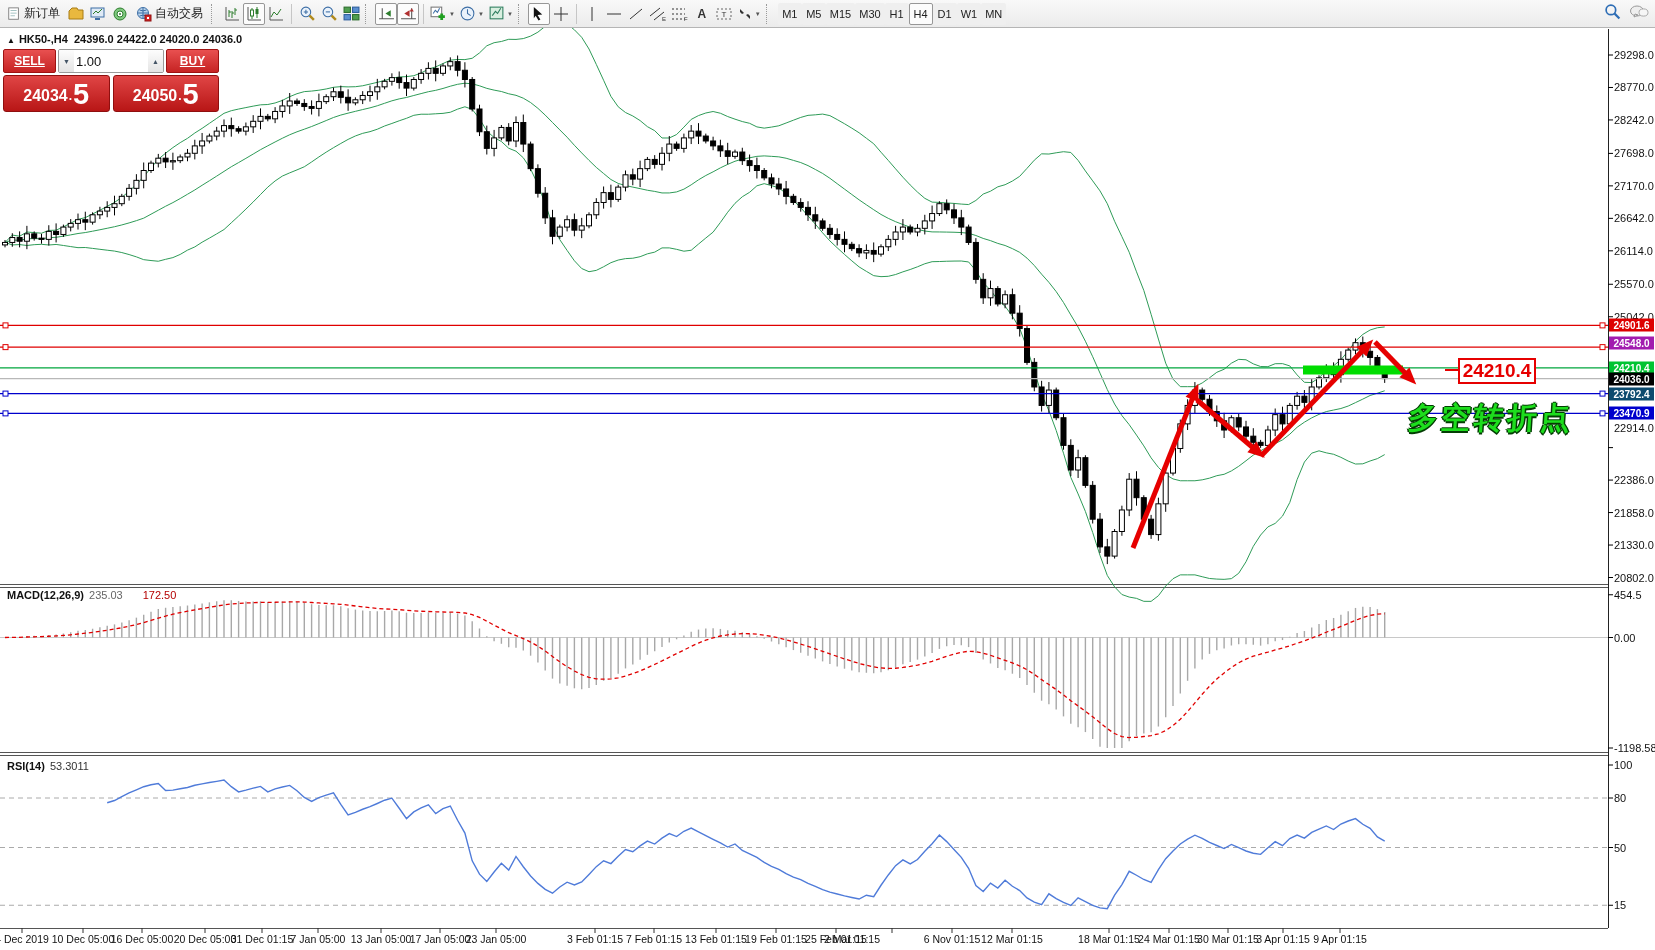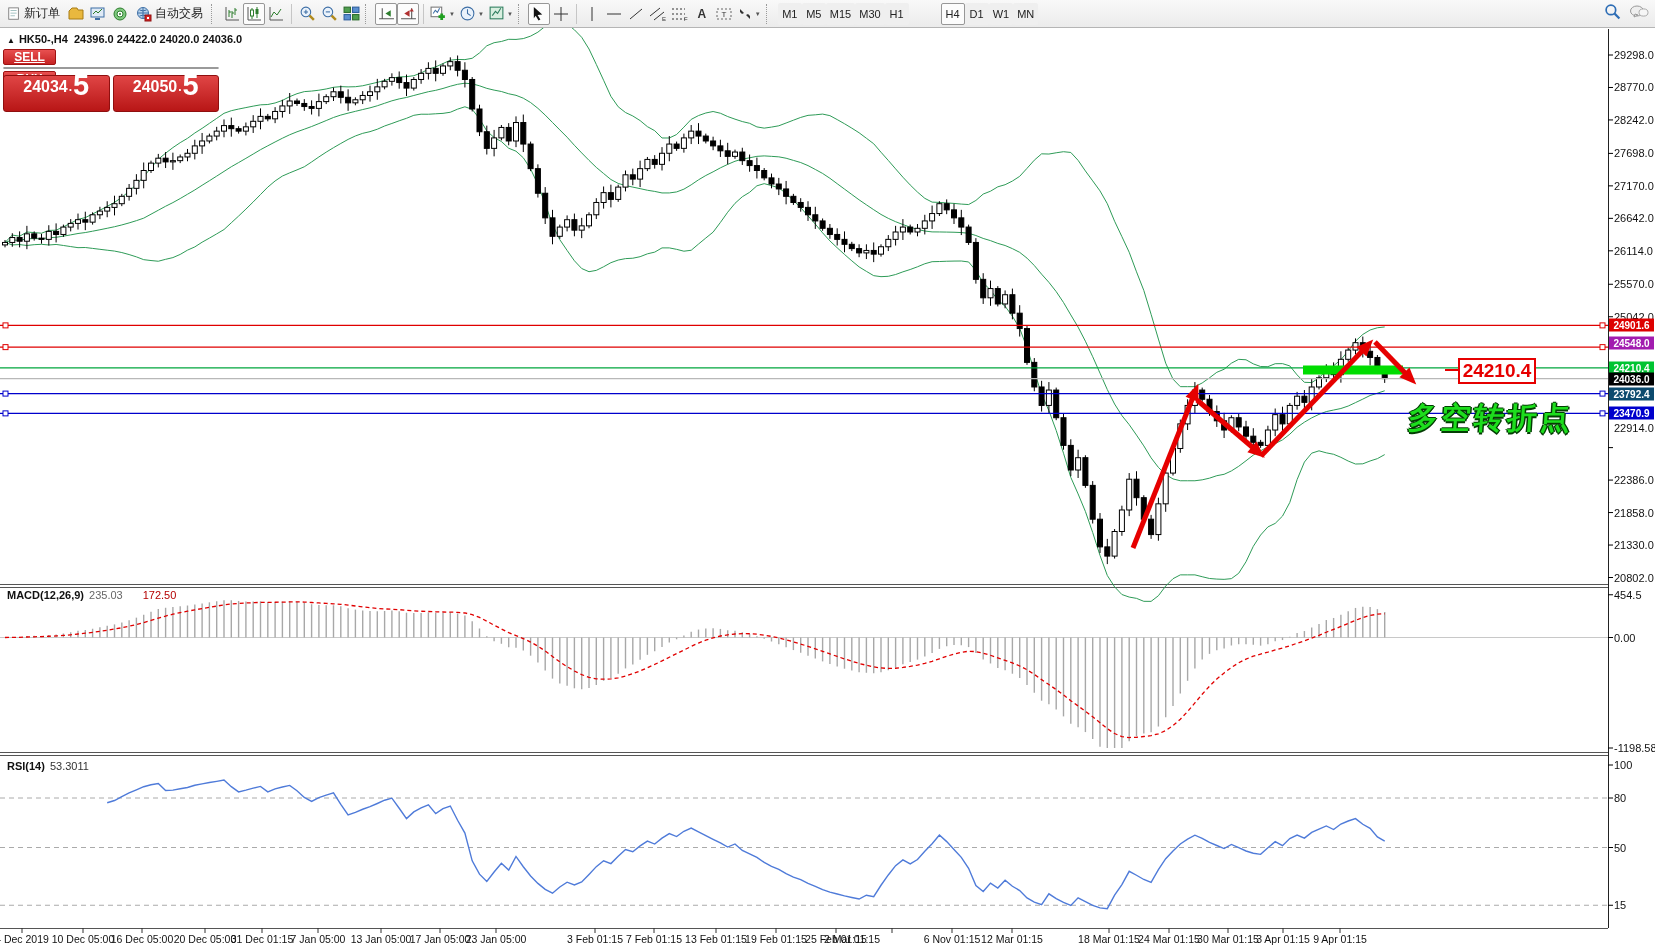--- a/index.html
+++ b/index.html
@@ -14,54 +14,54 @@
   .tb-btn.pressed{background:#fcfcfc;border:1px solid #979797;}
   .tb-text{display:flex;align-items:center;gap:3px;font-size:12px;color:#222;padding:0 4px;}
   .sep{width:1px;height:20px;background:#c6c6c6;margin:0 4px;flex:none;}
   .grip{width:4px;height:20px;border-left:1px dotted #9a9a9a;margin:0 5px 0 3px;flex:none;}
   .dd{font-size:6px;color:#555;margin-left:2px;}
   .tb-btn svg{display:block;}
   .glyph{font-size:12px;color:#333;font-weight:bold;}
   #tf{display:flex;align-items:center;margin-left:2px;}
   .tfb{font-size:11px;color:#222;height:22px;min-width:24px;display:flex;align-items:center;
     justify-content:center;border:1px solid transparent;padding:0 3px;border-radius:2px;}
-  .tfb.active{background:#fcfcfc;border:1px solid #979797;margin-left:32px;}
+  .tfb.active{background:#fcfcfc;border:1px solid #979797;}
   .tb-right{position:absolute;right:6px;top:3px;display:flex;gap:8px;align-items:center;}
   
   .hline{position:absolute;left:0;width:1608px;height:1px;background:#555;}
   .vline-axis{position:absolute;left:1608px;top:29px;width:1px;height:899px;background:#222;}
   #plot{position:absolute;left:0;top:0;pointer-events:none;z-index:10;}
   #labels{position:absolute;left:0;top:0;width:1655px;height:950px;pointer-events:none;z-index:20;}
   .ytick{position:absolute;left:1614px;font-size:11px;color:#111;transform:translateY(-50%);}
   .badge{position:absolute;left:1609px;width:45px;height:13px;font-size:10px;font-weight:bold;
     color:#fff;text-align:center;line-height:13px;transform:translateY(-50%);}
   .tlabel{position:absolute;top:933px;font-size:10.5px;color:#111;transform:translateX(-50%);white-space:nowrap;}
   .pane-hit{position:absolute;left:0;width:1608px;z-index:5;}
   
   .ctitle{position:absolute;left:7px;top:33px;font-size:11px;font-weight:bold;color:#111;z-index:30;}
   .ctitle .tri{font-size:8px;margin-right:4px;}
   .ind-label{position:absolute;left:7px;font-size:11px;color:#111;z-index:30;}
   .ind-label b{font-weight:bold;}
   .v-main{color:#666;margin-left:5px;}
   .v-sig{color:#b40000;margin-left:20px;}
   
   .ocp{position:absolute;left:3px;top:49px;width:216px;z-index:35;}
-  .ocp-row1{display:flex;height:24px;gap:2px;flex-direction:column;}
+  .ocp-row1{display:flex;height:24px;gap:2px;}
   .btn-red{background:linear-gradient(#e85050,#c62323);border:1px solid #9e1212;color:#fff;
     font-size:12px;font-weight:bold;display:flex;align-items:center;justify-content:center;
     border-radius:2px;text-decoration:underline;}
   .ocp-sell,.ocp-buy{width:51px;flex:none;}
   .spin{flex:1;display:flex;border:1px solid #9a9a9a;background:#fff;border-radius:2px;overflow:hidden;}
   .spin-btn{width:15px;background:linear-gradient(#fdfdfd,#e4e4e4);border:none;font-size:7px;color:#456;
     display:flex;align-items:center;justify-content:center;}
   .spin input{flex:1;border:none;outline:none;text-align:left;font-size:13px;width:60px;
     font-family:inherit;color:#111;}
   .ocp-row2{display:flex;gap:3px;margin-top:2px;height:37px;}
   .tile{flex:1;background:linear-gradient(#e04545,#b81616);border:1px solid #8f0f0f;border-radius:3px;
-    color:#fff;display:flex;align-items:flex-end;justify-content:center;padding-bottom:11px;}
+    color:#fff;display:flex;align-items:flex-end;justify-content:center;padding-bottom:2px;}
   .tile .m{font-size:16px;font-weight:bold;line-height:26px;}
   .tile .d{font-size:12px;font-weight:bold;line-height:26px;margin:0 1px;}
   .tile .f{font-size:29px;font-weight:bold;line-height:29px;}
   
   .pricebox{position:absolute;left:1458px;top:358px;width:74px;height:22px;background:#fff;
     border:2px solid #e60000;color:#e60000;font-size:19px;font-weight:bold;text-align:center;
     line-height:22px;z-index:25;}
   .cn-note{position:absolute;left:1408px;top:398px;width:180px;font-size:30px;font-weight:bold;
     color:#1ddd1d;letter-spacing:3px;transform:skewX(-4deg);z-index:25;white-space:nowrap;
     text-shadow:-1.5px 0 #043d04,1.5px 0 #043d04,0 -1.5px #043d04,0 1.5px #043d04;}

